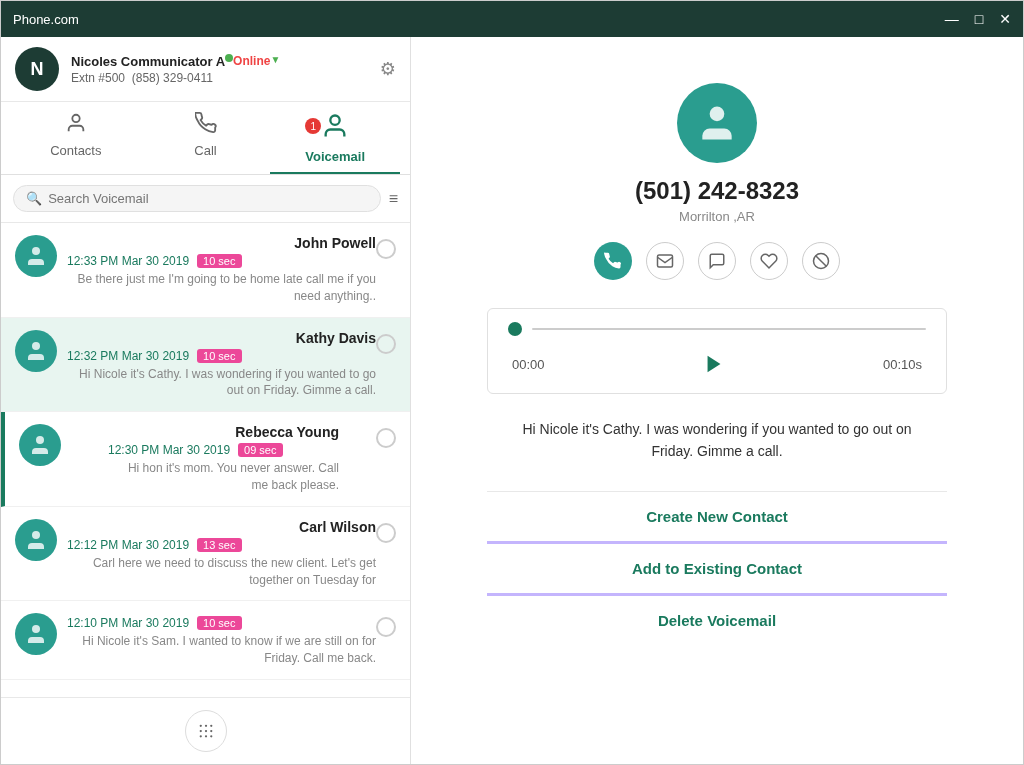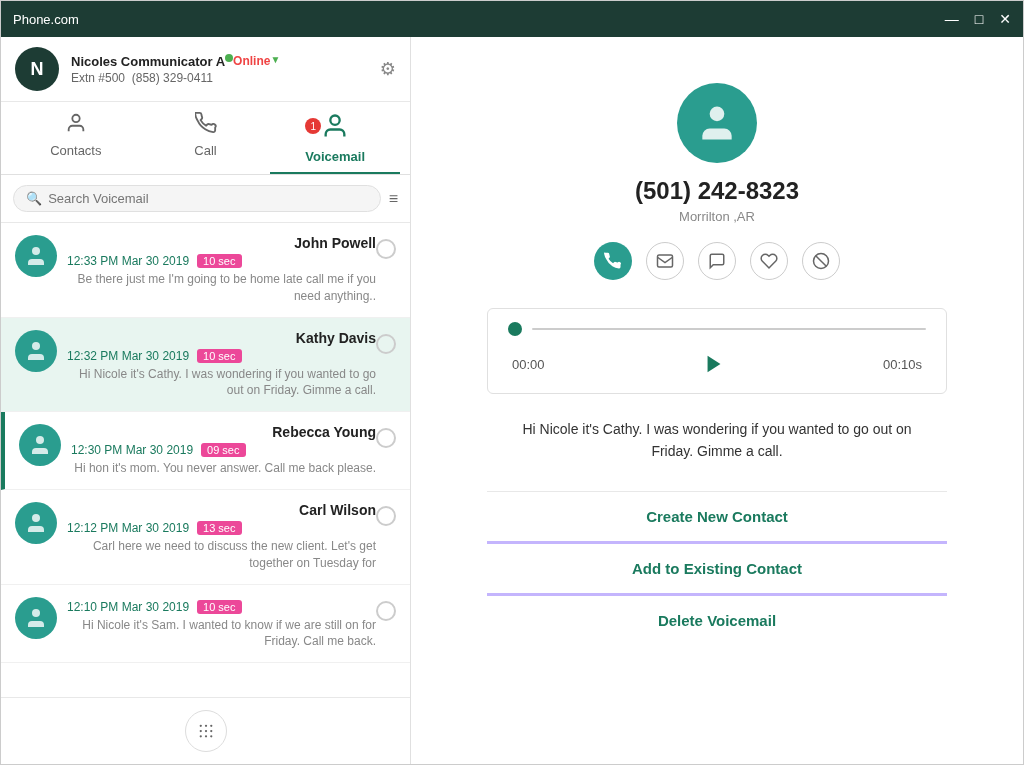--- a/index.html
+++ b/index.html
@@ -202,20 +202,21 @@
       padding: 12px 14px;
       border-bottom: 1px solid #f0f0f0;
       cursor: pointer;
       position: relative;
     }
     .vm-item.active {
       background: #e8f5f0;
     }
     .vm-item.unread-indicator {
       border-left: 4px solid #1a7a5e;
+      gap: 37px;
     }
     .vm-avatar {
       width: 42px;
       height: 42px;
       border-radius: 50%;
       background: #2a9d8f;
       display: flex;
       align-items: center;
       justify-content: center;
       color: #fff;

